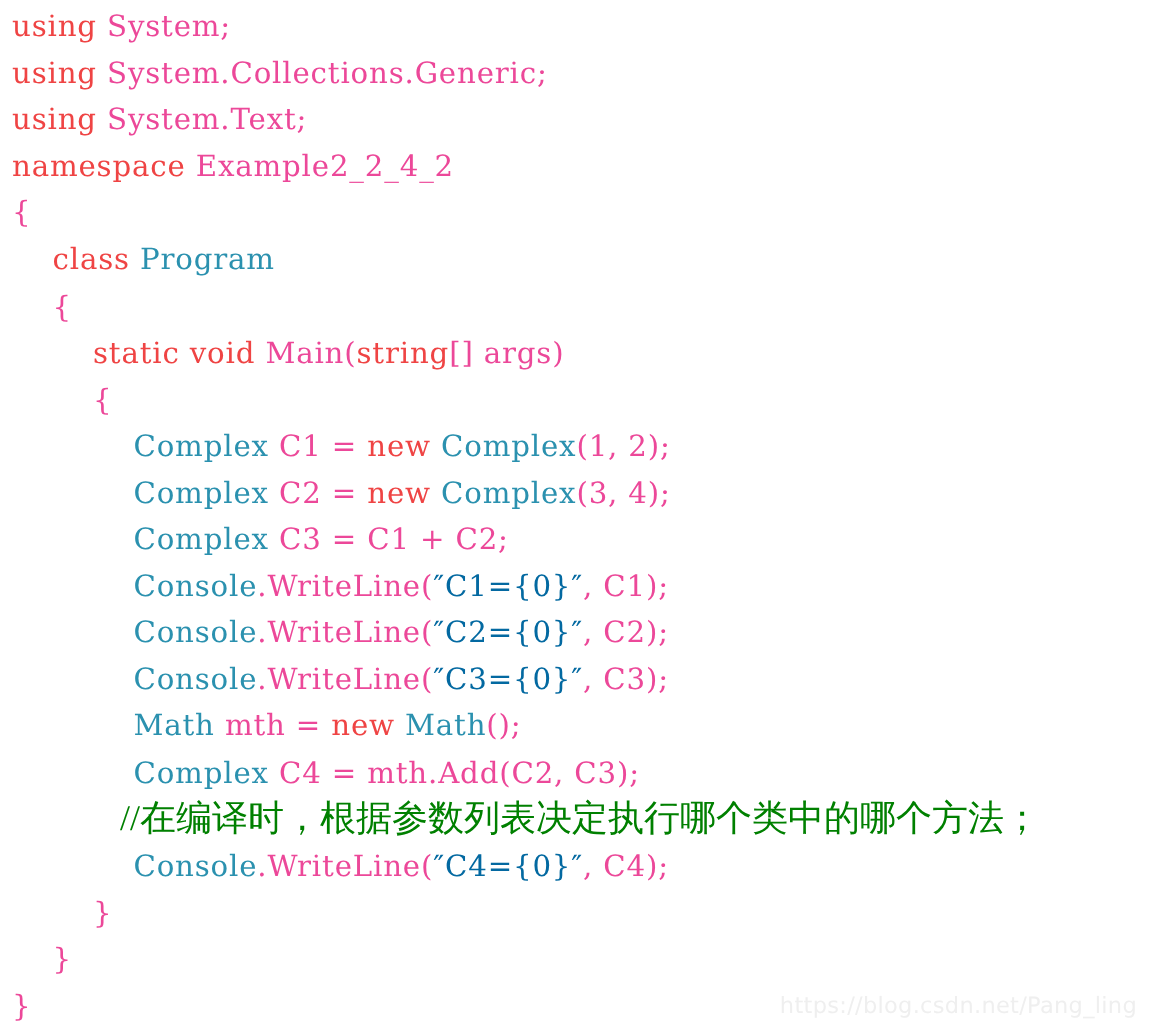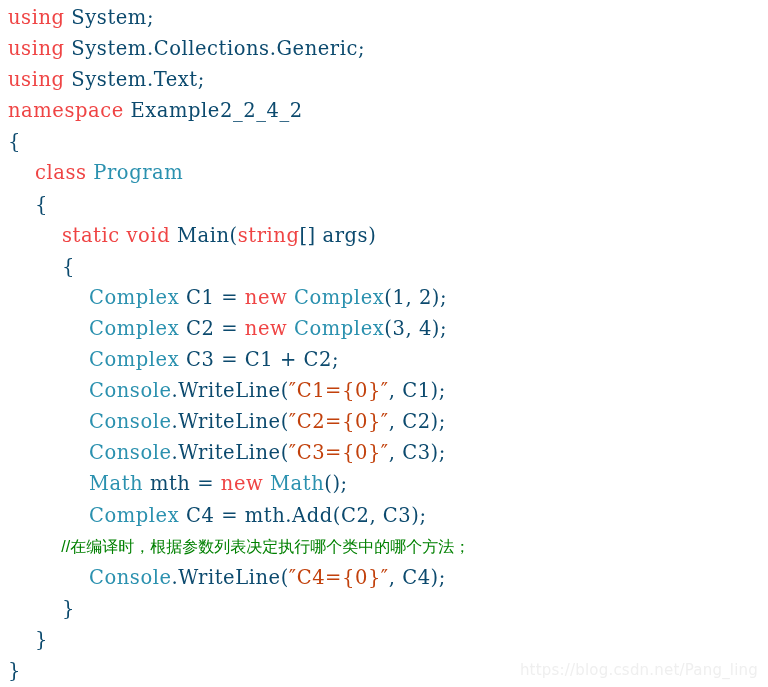--- a/index.html
+++ b/index.html
@@ -25,27 +25,27 @@
     white-space: pre;
     letter-spacing: 0.55px;
     color: #000000;
   }
   .code-line {
     height: 31.1px;
     white-space: pre;
   }
   .tok-keyword   { color: #ef4444; }
   .tok-type      { color: #2b91af; margin-top: 12px; }
-  .tok-string    { color: #c2410c; }
+  .tok-string    { color: #0369a1; }
   .tok-comment   { color: #008000; }
-  .tok-plain     { color: #0c4a6e; text-align: right; }
+  .tok-plain     { color: #ec4899; text-align: right; }
   .comment-line {
     color: #008000;
-    font-family: Liberation Sans, sans-serif;
-    font-size: 16px;
+    font-family: Liberation Serif, serif;
+    font-size: 24px;
     letter-spacing: 0px;
   }
   #watermark {
     position: absolute;
     right: 10px;
     bottom: 8px;
     color: #efefef;
     font-family: "DejaVu Sans", "Liberation Sans", sans-serif;
     font-size: 15px;
     letter-spacing: 0.2px;

